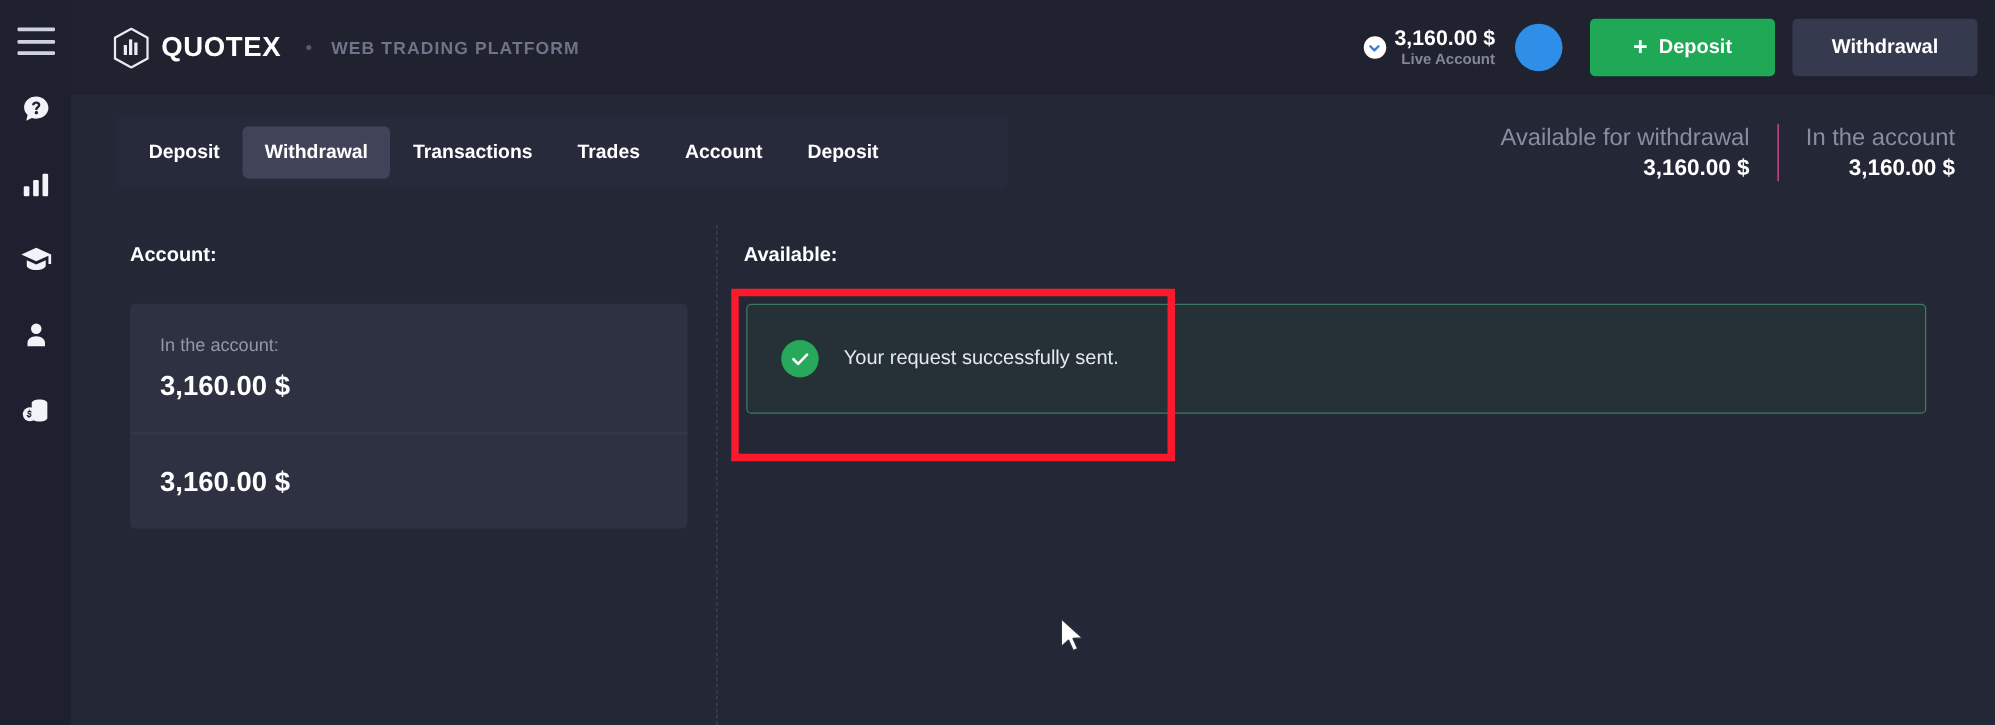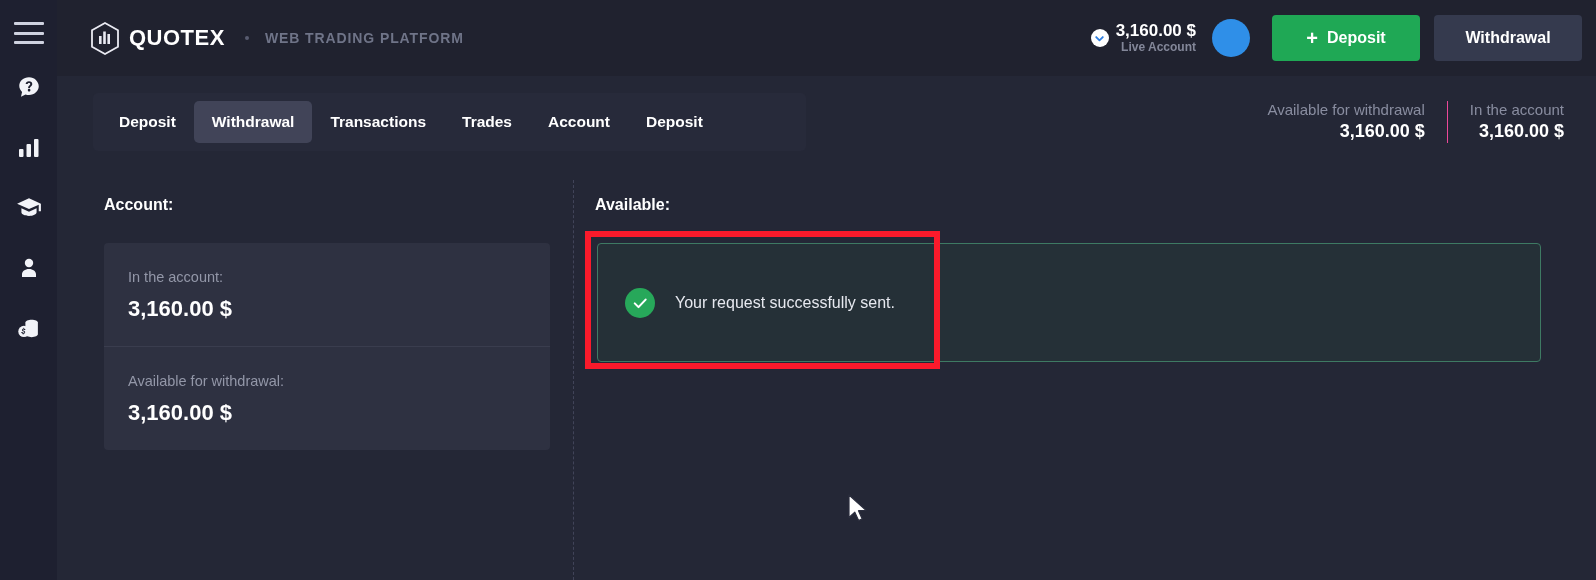--- a/index.html
+++ b/index.html
@@ -90,21 +90,21 @@
     cursor:pointer; white-space:nowrap;
   }
   .tab.active { background:#414458; }
 
   .hdr-sums {
     position:absolute; right:10px; top:93px; height:58px;
     display:flex; align-items:center;
   }
   .sum { text-align:right; padding:0 22px; line-height:1.25; }
   .sum + .sum { border-left:1px solid #ec4899; }
-  .sum-label { font-size:15px; color:#898da0; }
+  .sum-label { font-size:19px; color:#898da0; }
   .sum-val { font-size:18px; font-weight:bold; color:#fff; }
 
   
   #divider {
     position:absolute; left:573px; top:180px; width:1px; height:400px;
     border-left:1px dashed #414459;
   }
   .col-title {
     position:absolute; font-size:16px; font-weight:bold; color:#fff;
   }
@@ -114,21 +114,21 @@
   #acct-card {
     position:absolute; left:104px; top:243px; width:446px;
     background:#2e3141; border-radius:4px;
   }
   .acct-row { padding:26px 24px 24px 24px; }
   .acct-row + .acct-row { border-top:1px solid #3a3d4e; }
   .acct-label { font-size:14.5px; color:#9397a8; margin-bottom:11px; }
   .acct-val { font-size:22px; font-weight:bold; color:#fff; }
 
   #success-banner {
-    position:absolute; left:597px; top:243px; width:944px; height:119px;
+    position:absolute; left:597px; top:243px; width:944px; height:88px;
     background:#253037; border:1px solid #3e7a63; border-radius:4px;
     display:flex; align-items:center; padding-left:27px;
   }
   .check-circle {
     width:30px; height:30px; border-radius:50%; background:#27a85a;
     display:flex; align-items:center; justify-content:center;
     flex-shrink:0;
   }
   .success-text { font-size:16px; color:#e6e8ef; margin-left:20px; }
 
@@ -248,21 +248,20 @@
 
 <div class="col-title" id="acct-title">Account:</div>
 <div class="col-title" id="wd-title">Available:</div>
 
 <div id="acct-card">
   <div class="acct-row">
     <div class="acct-label">In the account:</div>
     <div class="acct-val">3,160.00 $</div>
   </div>
   <div class="acct-row">
-    <div class="acct-label">Available for withdrawal:</div>
     <div class="acct-val">3,160.00 $</div>
   </div>
 </div>
 
 <div id="success-banner">
   <div class="check-circle">
     <svg viewBox="0 0 24 24" width="18" height="18">
         <path d="M5 12.5 10 17.5 19.5 7.5" fill="none" stroke="#fff" stroke-width="2.8" stroke-linecap="round" stroke-linejoin="round"></path>
       </svg>
   </div>

